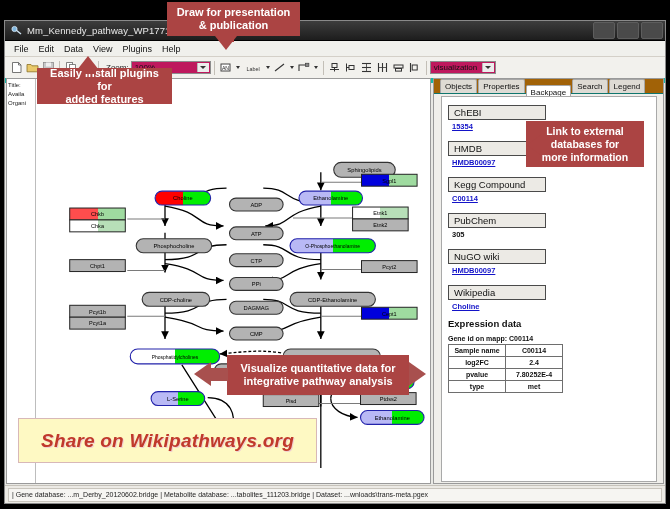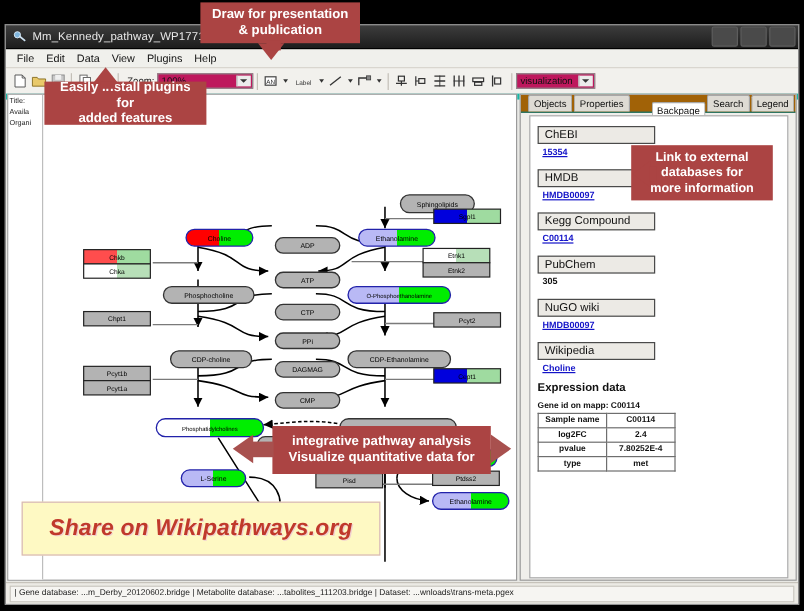--- a/index.html
+++ b/index.html
@@ -51,21 +51,21 @@
            border-right:1px solid #bdbdbd;font-size:6px;color:#222;line-height:9px;padding:2px 1px;}
 
   
   .pw{position:absolute;left:26px;top:0;right:0;bottom:0;}
 
   
   .tabs{display:flex;align-items:flex-start;height:15px;background:#a16207;padding-left:6px;
         border-bottom:1px solid #0f766e;box-sizing:border-box;}
   .tab{font-size:8px;color:#111;padding:1px 4px 1px;border:1px solid #a7a7a7;border-bottom:none;
        background:#dedbd4;margin-right:1px;border-radius:2px 2px 0 0;line-height:11px;}
-  .tab.sel{background:#fff;padding-bottom:2px;position:relative;top:6px;margin-left:17px;}
+  .tab.sel{background:#fff;padding-bottom:2px;position:relative;top:6px;}
 
   .panelbody{position:absolute;left:7px;top:17px;right:6px;bottom:1px;background:#fff;
              border:1px solid #a9a9a9;box-sizing:border-box;padding:5px 6px;overflow:hidden;}
   .dbhead{display:inline-block;min-width:86px;background:#eceae5;border:1px solid #4a4a4a;
           font-size:9.5px;font-weight:normal;color:#111;padding:1px 5px;margin-bottom:2px;}
   .dblink{font-size:7.5px;color:#1313c8;text-decoration:underline;font-weight:bold;
           display:block;margin:0 0 7px 4px;}
   .dbplain{font-size:7.5px;color:#111;display:block;margin:0 0 7px 4px;font-weight:bold;}
   .exprhead{font-size:9.5px;font-weight:bold;color:#111;margin:3px 0 6px 0;}
   .geneid{font-size:7px;color:#111;font-weight:bold;margin-bottom:2px;}
@@ -543,22 +543,22 @@
 
   <div class="callout" style="left:526px;top:121px;width:118px;height:46px;flex-direction:column;font-size:10.5px;">
     <div>Link  to external</div>
     <div>databases  for</div>
     <div>more information</div>
   </div>
   <div class="arrow-d" style="left:527px;top:134px;border-top:11px solid transparent;border-bottom:11px solid transparent;border-right:15px solid #ab4443;"></div>
   <div style="position:absolute;left:541px;top:139px;width:6px;height:12px;background:#ab4443;z-index:40;"></div>
 
   <div class="callout" style="left:227px;top:355px;width:182px;height:40px;flex-direction:column;">
+    <div>Visualize quantitative data  for</div>
     <div>integrative pathway analysis</div>
-    <div>Visualize quantitative data  for</div>
   </div>
   <div class="arrow-d" style="left:194px;top:362px;border-top:12px solid transparent;border-bottom:12px solid transparent;border-right:17px solid #a8504e;"></div>
   <div style="position:absolute;left:210px;top:368px;width:18px;height:13px;background:#a8504e;z-index:40;"></div>
   <div class="arrow-d" style="left:409px;top:362px;border-top:12px solid transparent;border-bottom:12px solid transparent;border-left:17px solid #a8504e;"></div>
 
   <div class="wikibox">
     <span>Share on Wikipathways.org</span>
   </div>
 
 </div>

